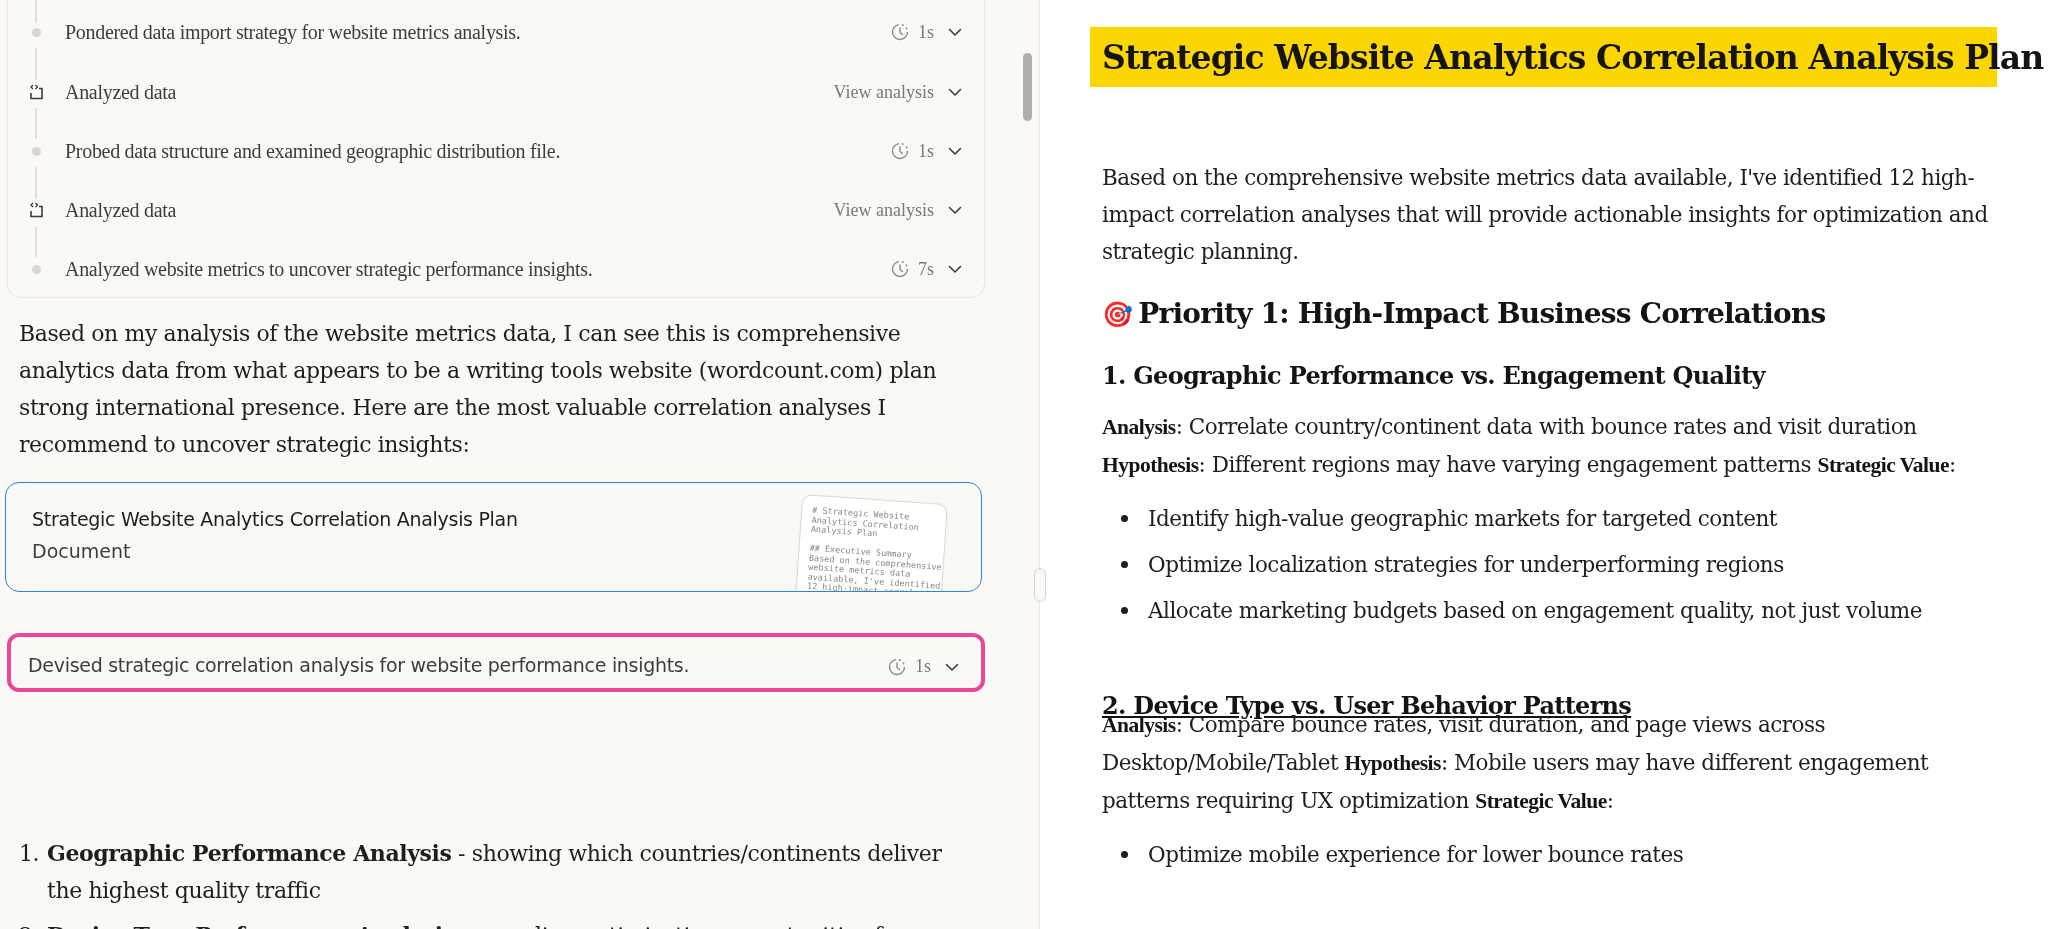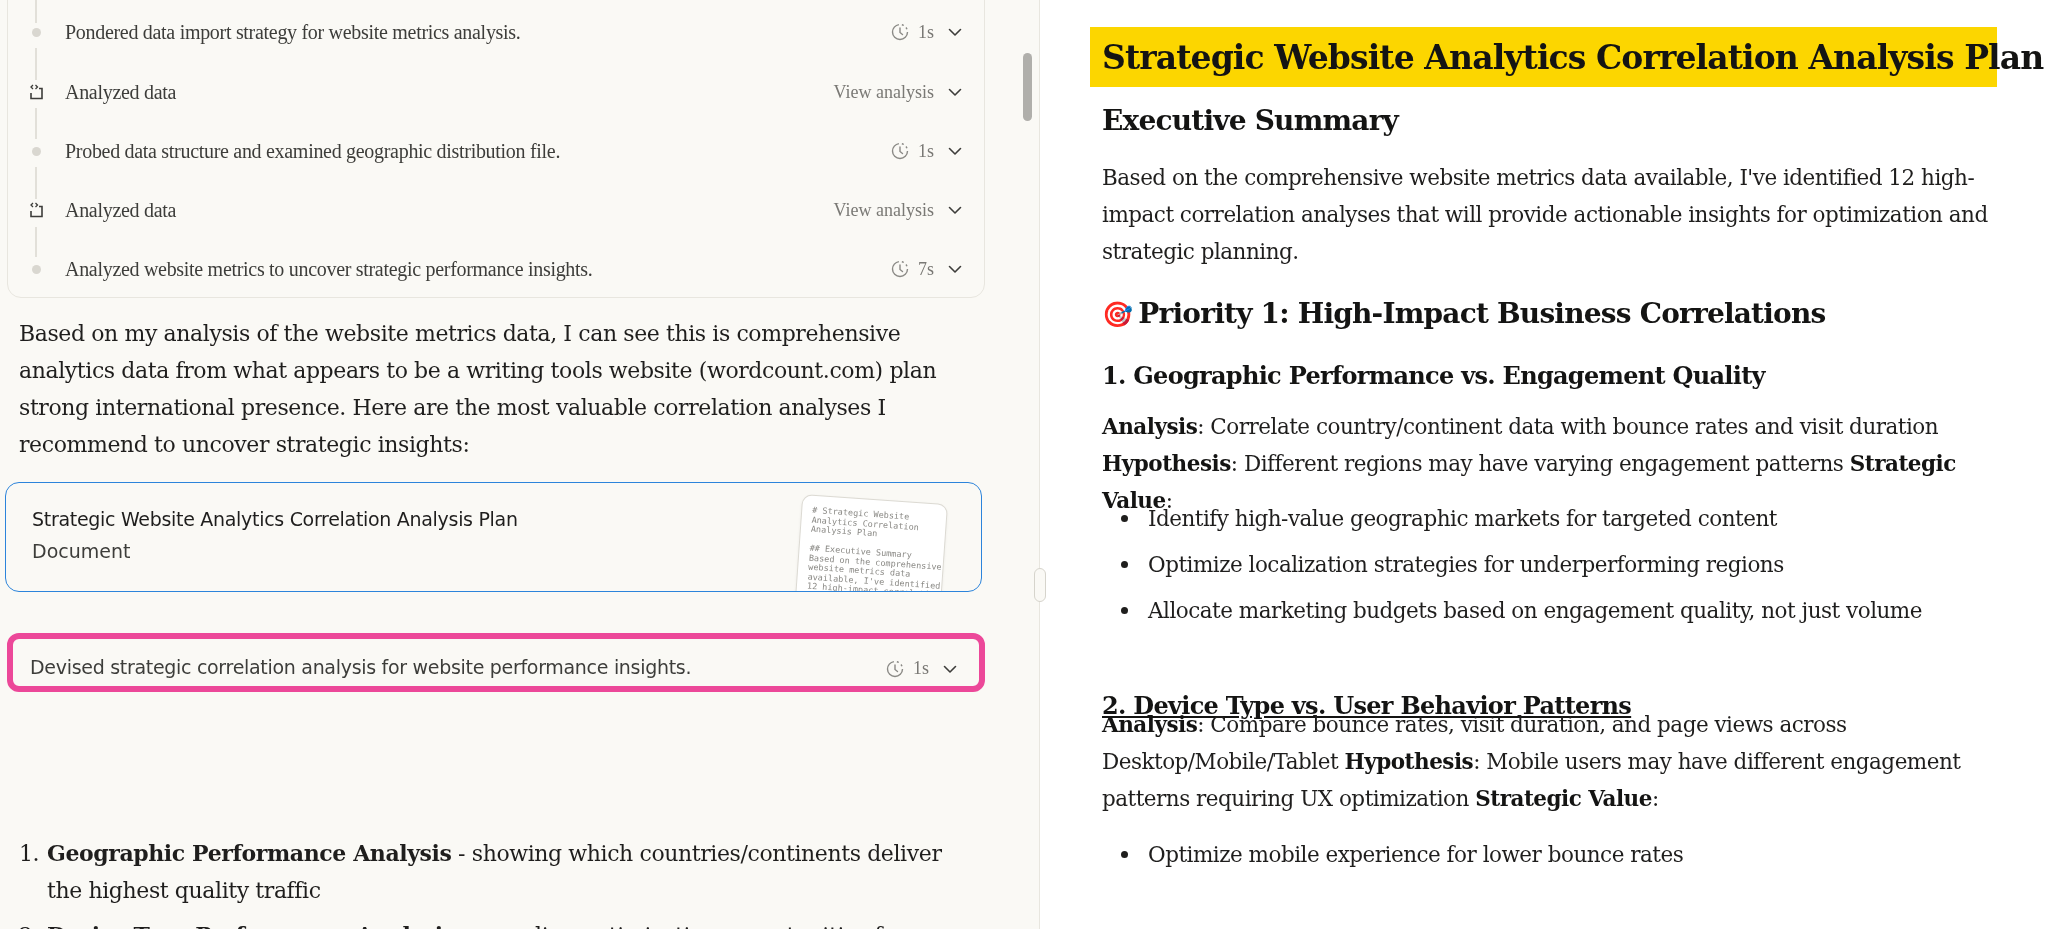--- a/index.html
+++ b/index.html
@@ -61,21 +61,21 @@
   .artifact-thumb {
     position: absolute; left: 792px; top: 16px; width: 146px; height: 120px;
     background: #ffffff; border: 1px solid #dcdad3; border-radius: 10px;
     transform: rotate(4deg); padding: 10px 10px;
     font-family: "DejaVu Sans Mono", monospace; font-size: 8.5px; line-height: 9.5px;
     color: #8a8985; white-space: pre; overflow: hidden;
     box-shadow: 0 1px 3px rgba(0,0,0,0.06);
   }
   .devised-card {
     position: absolute; left: 7px; top: 633px; width: 978px; height: 59px;
-    border: 6px solid #ec4899; border-radius: 12px; background: #faf9f5;
+    border: 4px solid #ec4899; border-radius: 12px; background: #faf9f5;
   }
   .devised-text {
     position: absolute; left: 17px; top: 17px; font-family: "DejaVu Sans", sans-serif;
     font-size: 19px; color: #3d3d3a; letter-spacing: -0.3px;
   }
   .chat-list { position: absolute; left: 19px; top: 835px; width: 950px;
     font-family: "DejaVu Serif", serif; font-size: 22px; line-height: 37px; letter-spacing: -0.4px; }
   .chat-list .li { display: flex; }
   .chat-list .num { width: 28px; flex: none; }
   .chat-list b { font-weight: bold; }
@@ -109,21 +109,21 @@
     font-size: 28px; letter-spacing: -0.8px; color: #141413; white-space: nowrap;
   }
   .doc-h3 {
     position: absolute; left: 61px; font-family: "DejaVu Serif", serif; font-weight: bold;
     font-size: 24px; letter-spacing: -0.7px; color: #141413; white-space: nowrap;
   }
   .doc-p {
     position: absolute; left: 61px; width: 920px; font-family: "DejaVu Serif", serif;
     font-size: 21.5px; line-height: 37px; letter-spacing: -0.5px; color: #1f1e1d;
   }
-  .doc-p b { font-weight: bold; color: #141413; }
+  .doc-p b { font-weight: bold; color: #141413; font-family: Liberation Serif, serif; }
   .doc-bullet {
     position: absolute; left: 80px; font-family: "DejaVu Serif", serif;
     font-size: 21.5px; letter-spacing: -0.5px; color: #1f1e1d; white-space: nowrap;
     display: flex; align-items: center;
   }
   .doc-bullet .dot { width: 7px; height: 7px; border-radius: 50%; background: #1f1e1d; margin-right: 20px; }
   .emoji { font-family: "DejaVu Sans", sans-serif; font-weight: normal; margin-right: 6px; font-size: 25px; }
 </style>
 </head>
 <body>
@@ -267,21 +267,20 @@
   <div class="scroll-thumb"></div>
 </div>
 
 <div class="drag-handle"></div>
 
 <div class="doc-panel">
   <div class="doc-title-wrap">
     <h1 class="doc-title">Strategic Website Analytics Correlation Analysis Plan</h1>
   </div>
 
-  <h2 class="doc-h2" style="top:104px;">Executive Summary</h2>
   <p class="doc-p" style="top:159px;">Based on the comprehensive website metrics data available, I've identified 12 high-impact correlation analyses that will provide actionable insights for optimization and strategic planning.</p>
 
   <h2 class="doc-h2" style="top:297px;"><span class="emoji">🎯</span><span>Priority 1: High-Impact Business Correlations</span></h2>
 
   <h3 class="doc-h3" style="top:361px;">1. Geographic Performance vs. Engagement Quality</h3>
   <p class="doc-p" style="top:408px;"><b>Analysis</b><span>: Correlate country/continent data with bounce rates and visit duration</span><br><b>Hypothesis</b><span>: Different regions may have varying engagement patterns </span><b>Strategic Value</b><span>:</span></p>
 
   <div class="doc-bullet" style="top:552px;">
       <span class="dot"></span>
       <span>Optimize localization strategies for underperforming regions</span>

